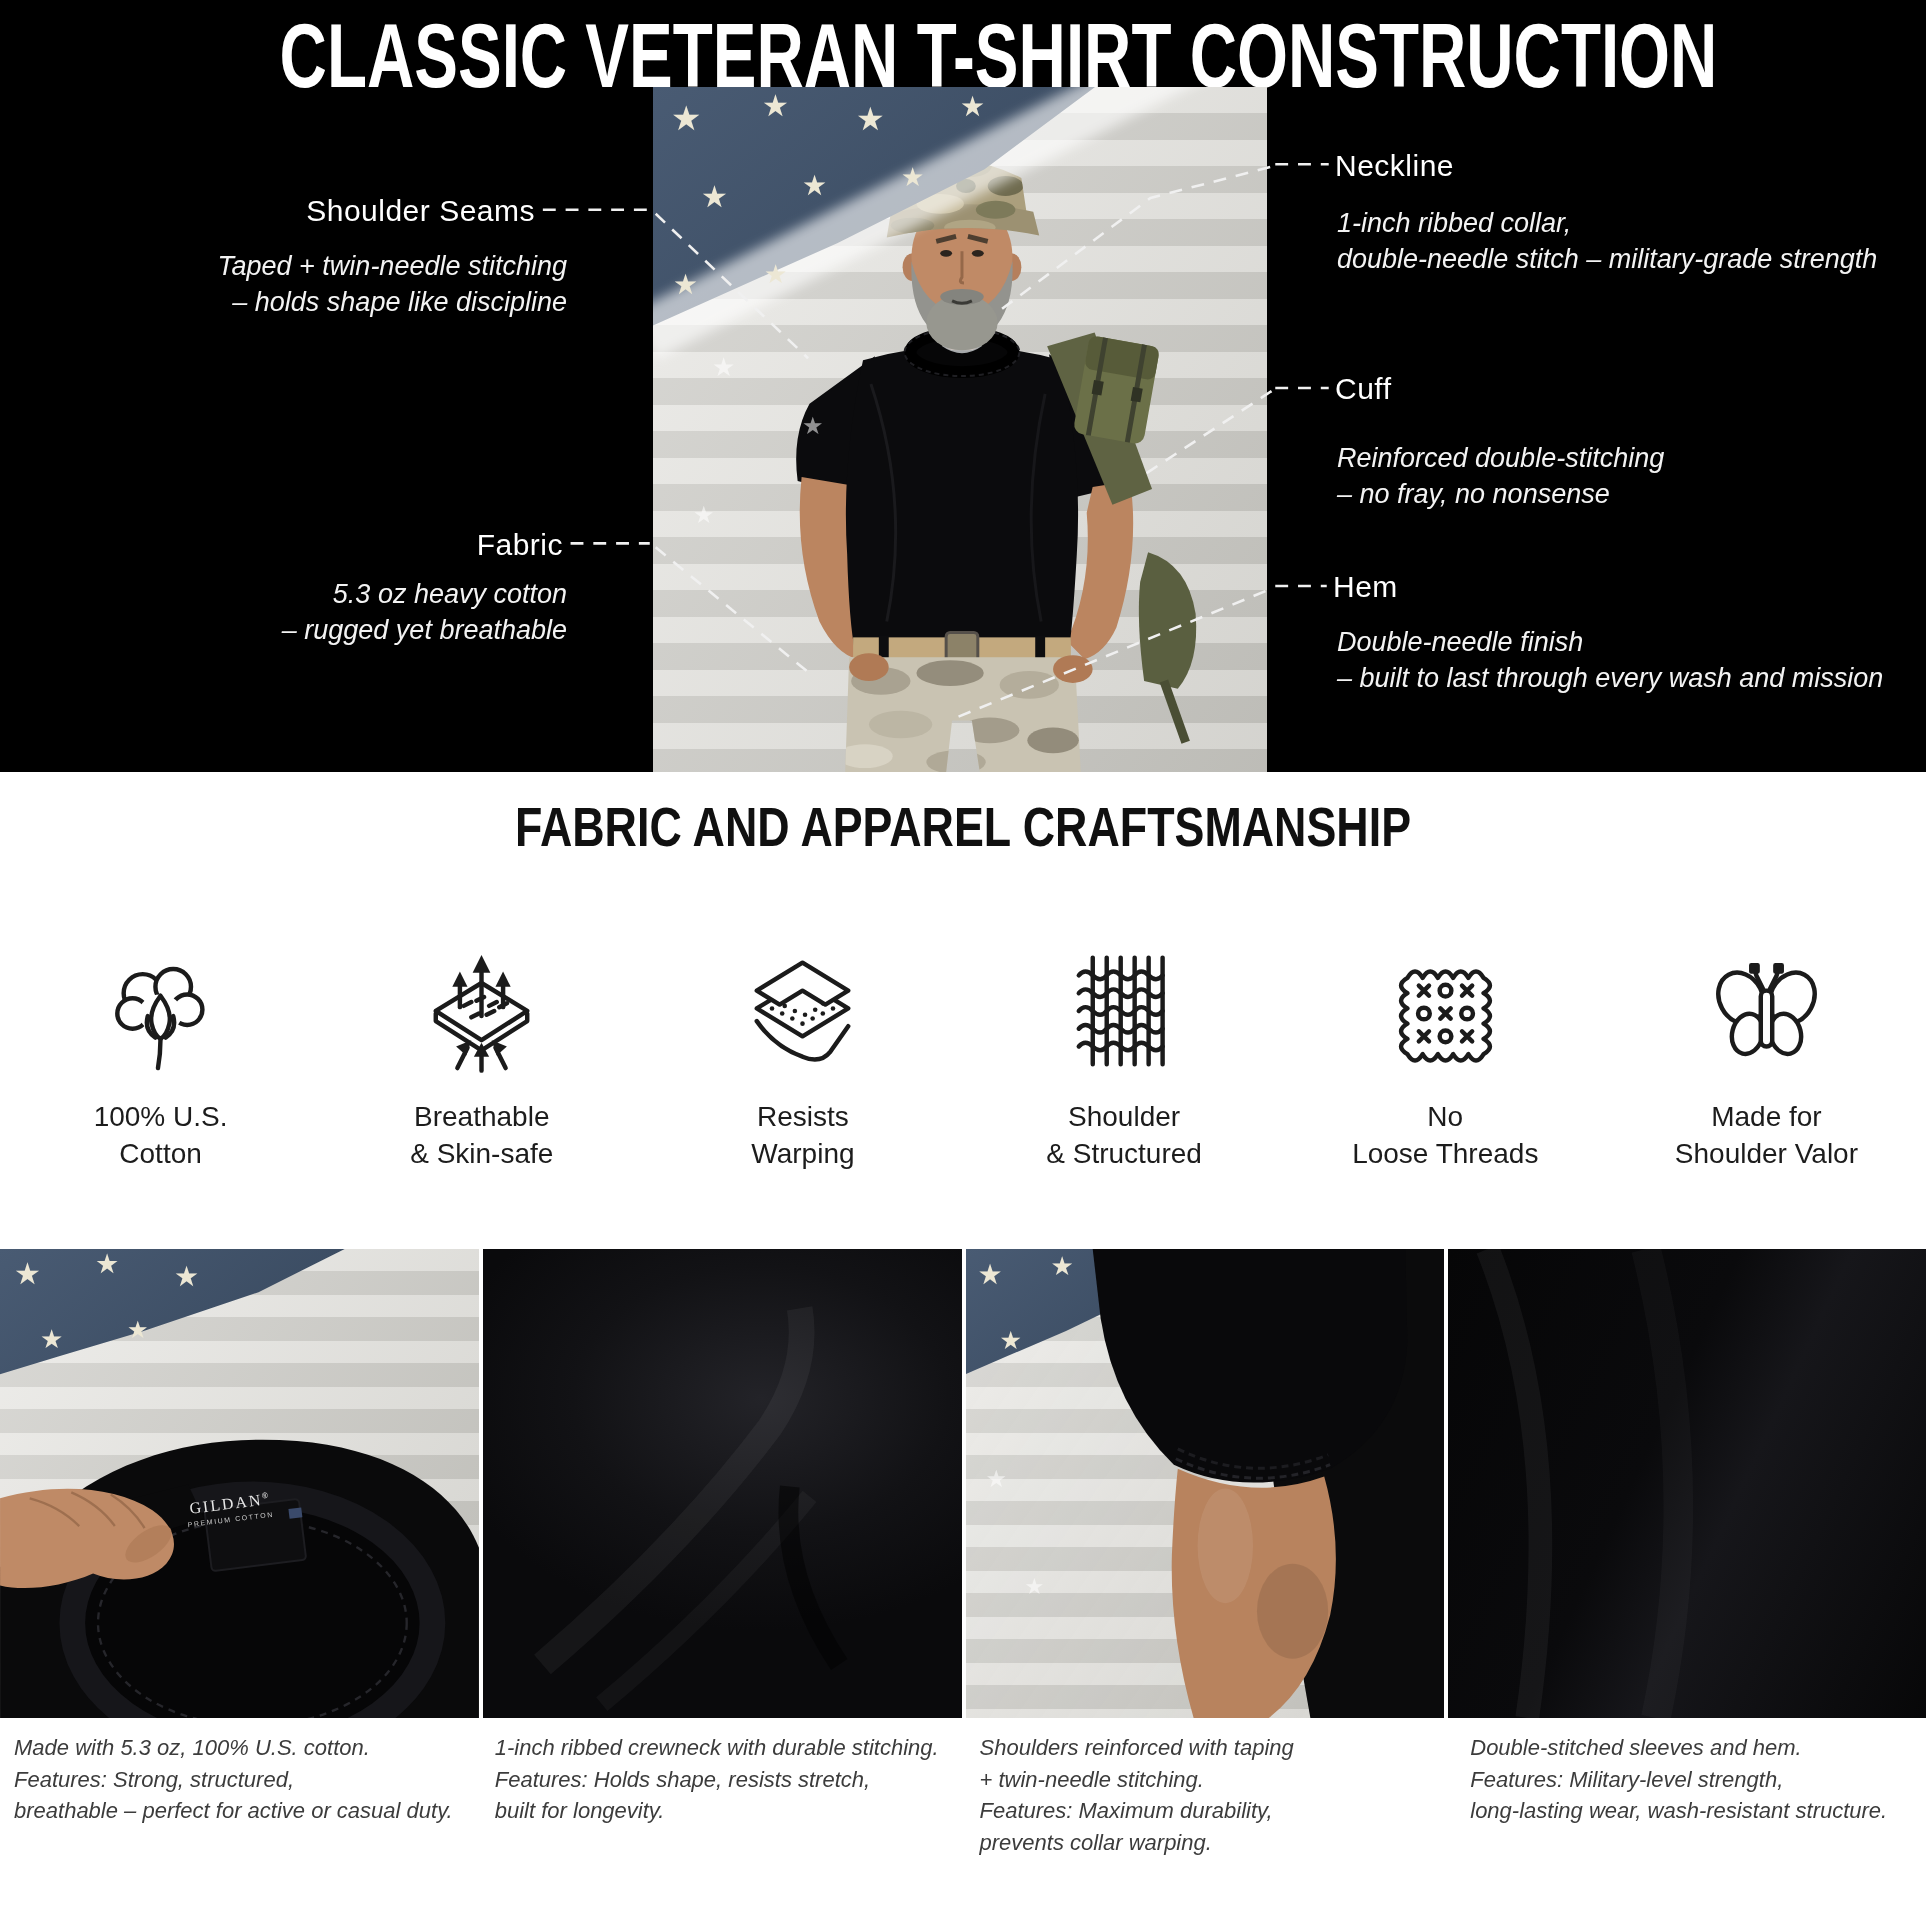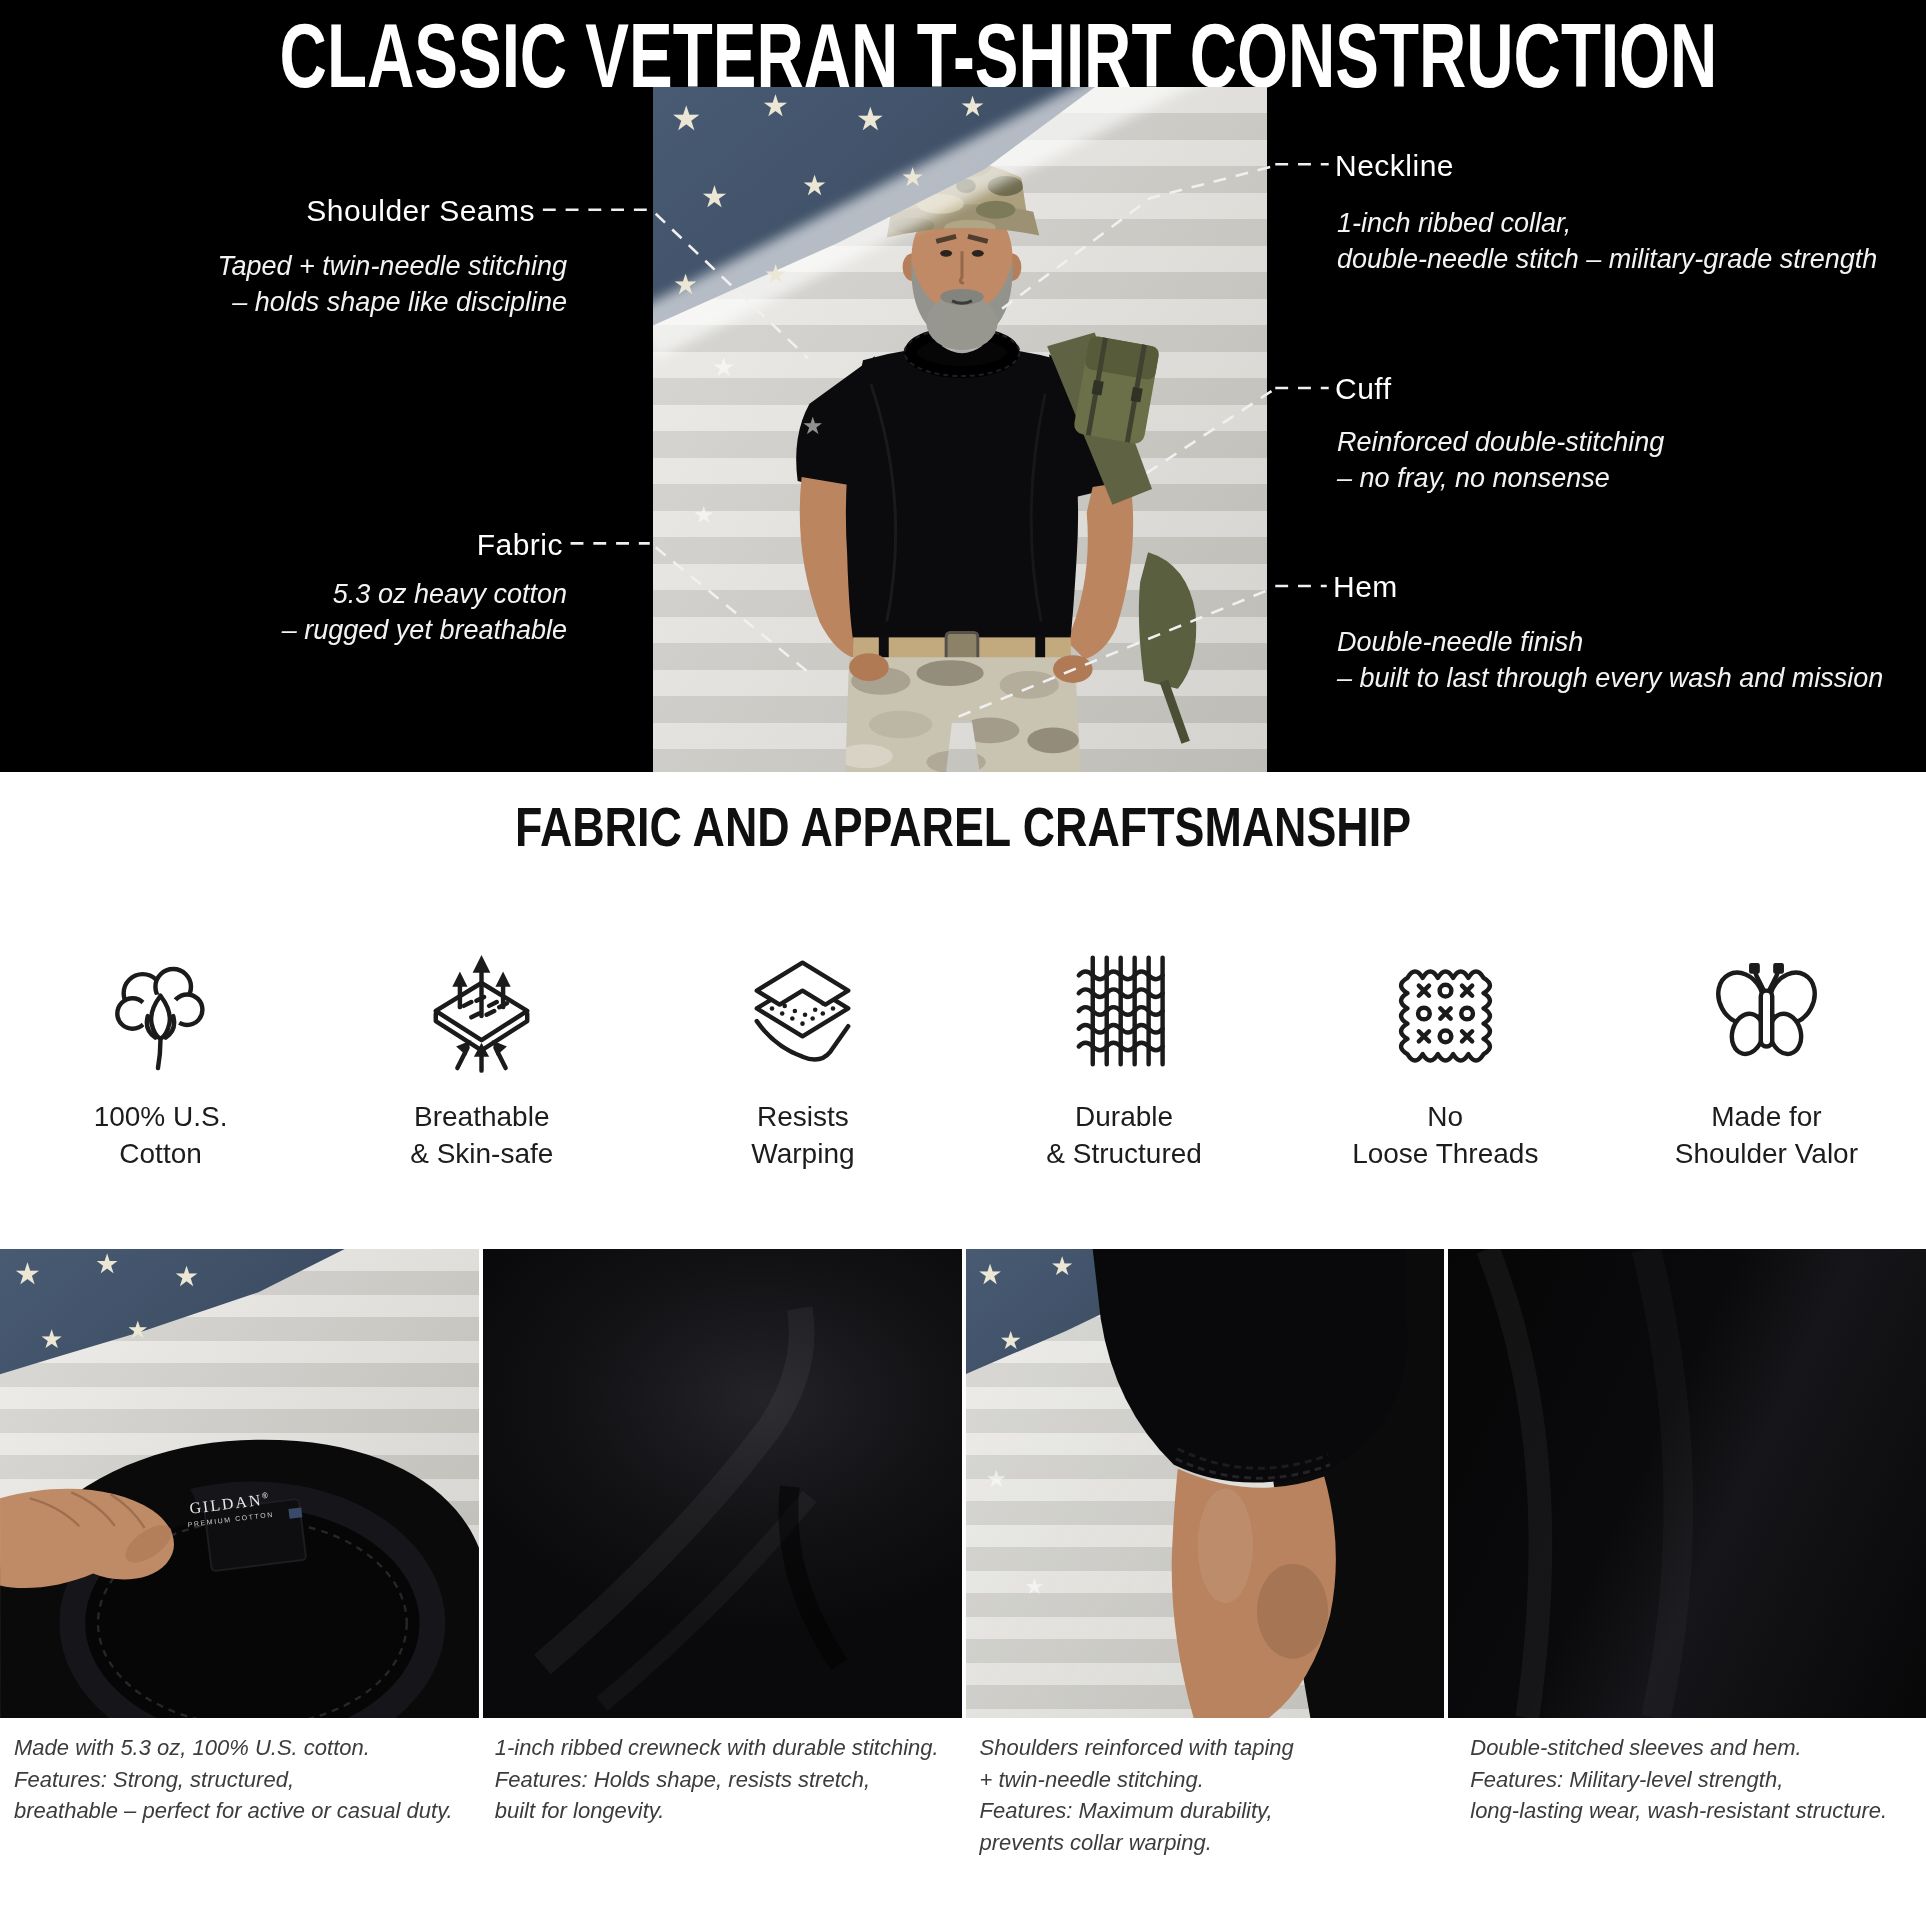--- a/index.html
+++ b/index.html
@@ -177,21 +177,21 @@
   <div class="co-desc right-align" style="right:1360px;top:576px;">
     <div>5.3 oz heavy cotton</div>
     <div>– rugged yet breathable</div>
   </div>
   <div class="co-label" style="left:1335px;top:149px;">Neckline</div>
   <div class="co-desc" style="left:1337px;top:205px;">
     <div>1-inch ribbed collar,</div>
     <div>double-needle stitch – military-grade strength</div>
   </div>
   <div class="co-label" style="left:1335px;top:372px;">Cuff</div>
-  <div class="co-desc" style="left:1337px;top:424px;">
+  <div class="co-desc" style="left:1337px;top:440px;">
     <div>Reinforced double-stitching</div>
     <div>– no fray, no nonsense</div>
   </div>
   <div class="co-label" style="left:1333px;top:570px;text-align:right;">Hem</div>
   <div class="co-desc" style="left:1337px;top:624px;">
     <div>Double-needle finish</div>
     <div>– built to last through every wash and mission</div>
   </div>
 
   <svg class="dash-overlay" viewBox="0 0 1946 780" width="1927" height="772">
@@ -299,21 +299,21 @@
           <path d="M25 6 V90 M36 6 V90 M47 6 V90 M58 6 V90 M69 6 V90 M80 6 V90"></path>
           <path d="M14 20 q5 -6 11 0 t11 0 t11 0 t11 0 t11 0 t11 0"></path>
           <path d="M14 34 q5 -6 11 0 t11 0 t11 0 t11 0 t11 0 t11 0"></path>
           <path d="M14 48 q5 -6 11 0 t11 0 t11 0 t11 0 t11 0 t11 0"></path>
           <path d="M14 62 q5 -6 11 0 t11 0 t11 0 t11 0 t11 0 t11 0"></path>
           <path d="M14 76 q5 -6 11 0 t11 0 t11 0 t11 0 t11 0 t11 0"></path>
         </g>
       </svg>
     </div>
     <div class="feature-label">
-      <div>Durable</div>
+      <div>Shoulder</div>
       <div>&amp; Structured</div>
     </div>
   </div>
 
   <div class="feature">
     <div class="feature-icon">
       <svg width="127" height="127" viewBox="0 0 100 100">
         <path class="ic" d="M20 22 q6 -10 12 0 q6 -10 12 0 q6 -10 12 0 q6 -10 12 0 q6 -10 12 0
                            q10 6 0 12 q10 6 0 12 q10 6 0 12 q10 6 0 12 q10 6 0 12
                            q-6 10 -12 0 q-6 10 -12 0 q-6 10 -12 0 q-6 10 -12 0 q-6 10 -12 0

